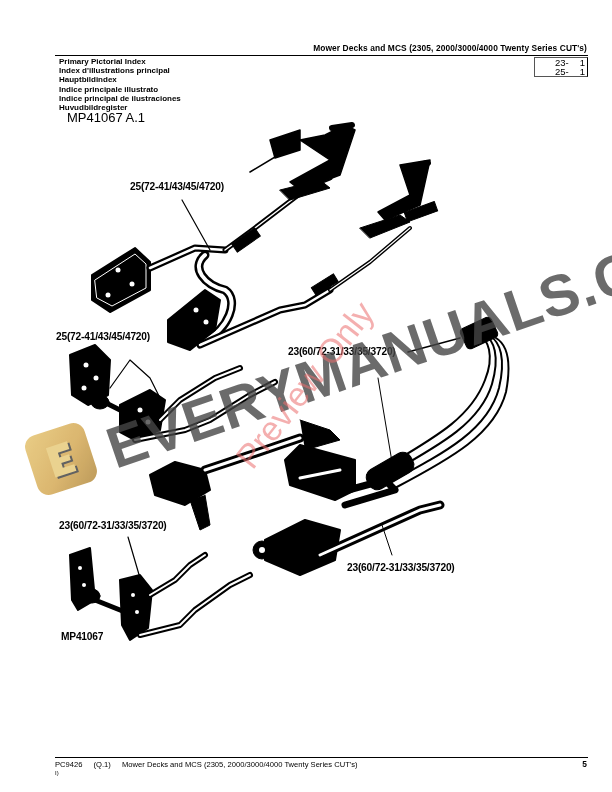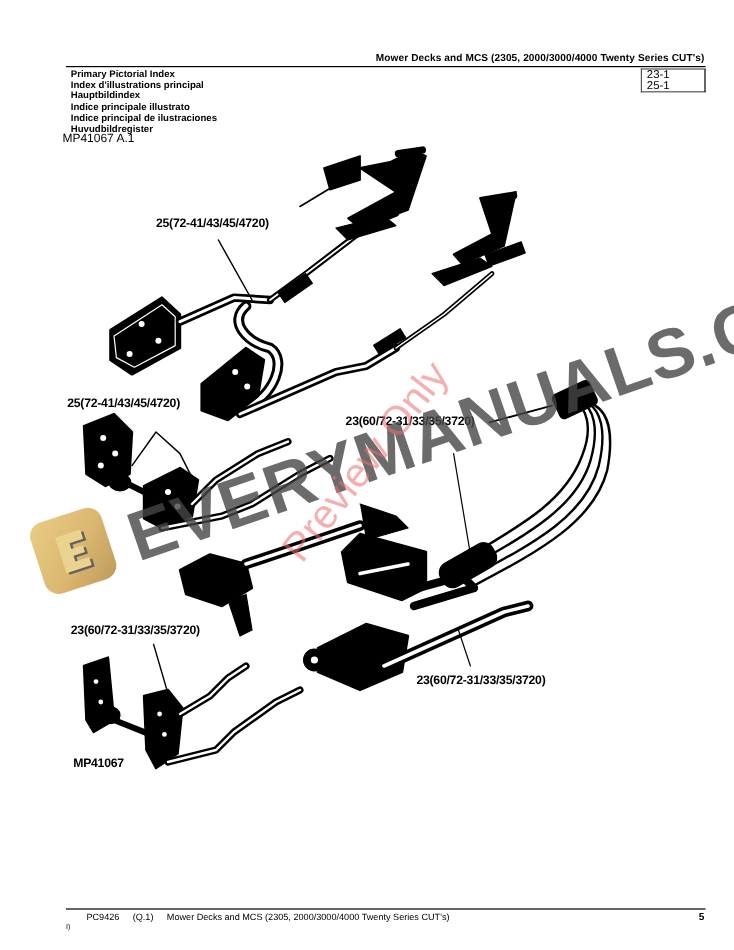--- a/index.html
+++ b/index.html
@@ -1,27 +1,27 @@
 <!DOCTYPE html>
 <html><head>
 <meta charset="utf-8">
 <style>
   html, body { margin: 0; padding: 0; background: #ffffff; }
   body { width: 612px; height: 792px; position: relative; overflow: hidden; font-family: "Liberation Sans", sans-serif; color: #000; }
   .header-title { position: absolute; right: 25px; top: 43px; font-size: 8.4px; font-weight: bold; letter-spacing: 0.1px; white-space: nowrap; }
   .header-rule { position: absolute; left: 55px; right: 24px; top: 55px; height: 0; border-top: 1.5px solid #000; }
   .index-titles { position: absolute; left: 59px; top: 57px; font-size: 8px; font-weight: bold; line-height: 9.2px; }
   .index-titles div { white-space: nowrap; }
-  .figref { position: absolute; left: 52px; top: 110px; font-size: 10px; }
+  .figref { position: absolute; left: 67px; top: 110px; font-size: 13px; }
   .ref-box { position: absolute; left: 534px; top: 57px; width: 52px; height: 18px; border: 1px solid #555; border-right: 1px solid #000; font-size: 9.5px; line-height: 9px; }
-  .ref-row { display: flex; justify-content: flex-start; padding: 0 2px 0 4px; }
+  .ref-row { display: flex; justify-content: space-between; padding: 0 2px 0 4px; margin-left: 16px; }
   .drawing { position: absolute; left: 0; top: 0; width: 612px; height: 792px; }
   .callout { position: absolute; font-size: 10.2px; font-weight: bold; white-space: nowrap; letter-spacing: -0.2px; }
   .footer-rule { position: absolute; left: 55px; right: 24px; top: 757px; border-top: 1.3px solid #000; }
-  .footer { position: absolute; left: 72px; top: 760px; font-size: 7.6px; white-space: nowrap; }
+  .footer { position: absolute; left: 55px; top: 760px; font-size: 7.6px; white-space: nowrap; }
   .footer span { margin-right: 9px; }
   .footer-sub { position: absolute; left: 55px; top: 770px; font-size: 6px; }
   .page-num { position: absolute; right: 25px; top: 759px; font-size: 8.4px; font-weight: bold; }
   .wm-logo { position: absolute; left: 30px; top: 428px; width: 62px; height: 62px; border-radius: 12px; background: linear-gradient(135deg, #e7c97c 0%, #d9b164 55%, #b8934d 100%); transform: rotate(-18deg); opacity: 0.92; }
   .wm-text { position: absolute; left: 98px; top: 418px; font-size: 58px; font-weight: bold; color: rgba(70,70,70,0.80); transform-origin: 0 0; transform: rotate(-19deg); white-space: nowrap; letter-spacing: 1px; }
   .wm-preview { position: absolute; left: 228px; top: 452px; font-size: 34px; color: rgba(235,110,110,0.55); transform-origin: 0 0; transform: rotate(-52deg); white-space: nowrap; }
 </style>
 </head>
 <body>
 

